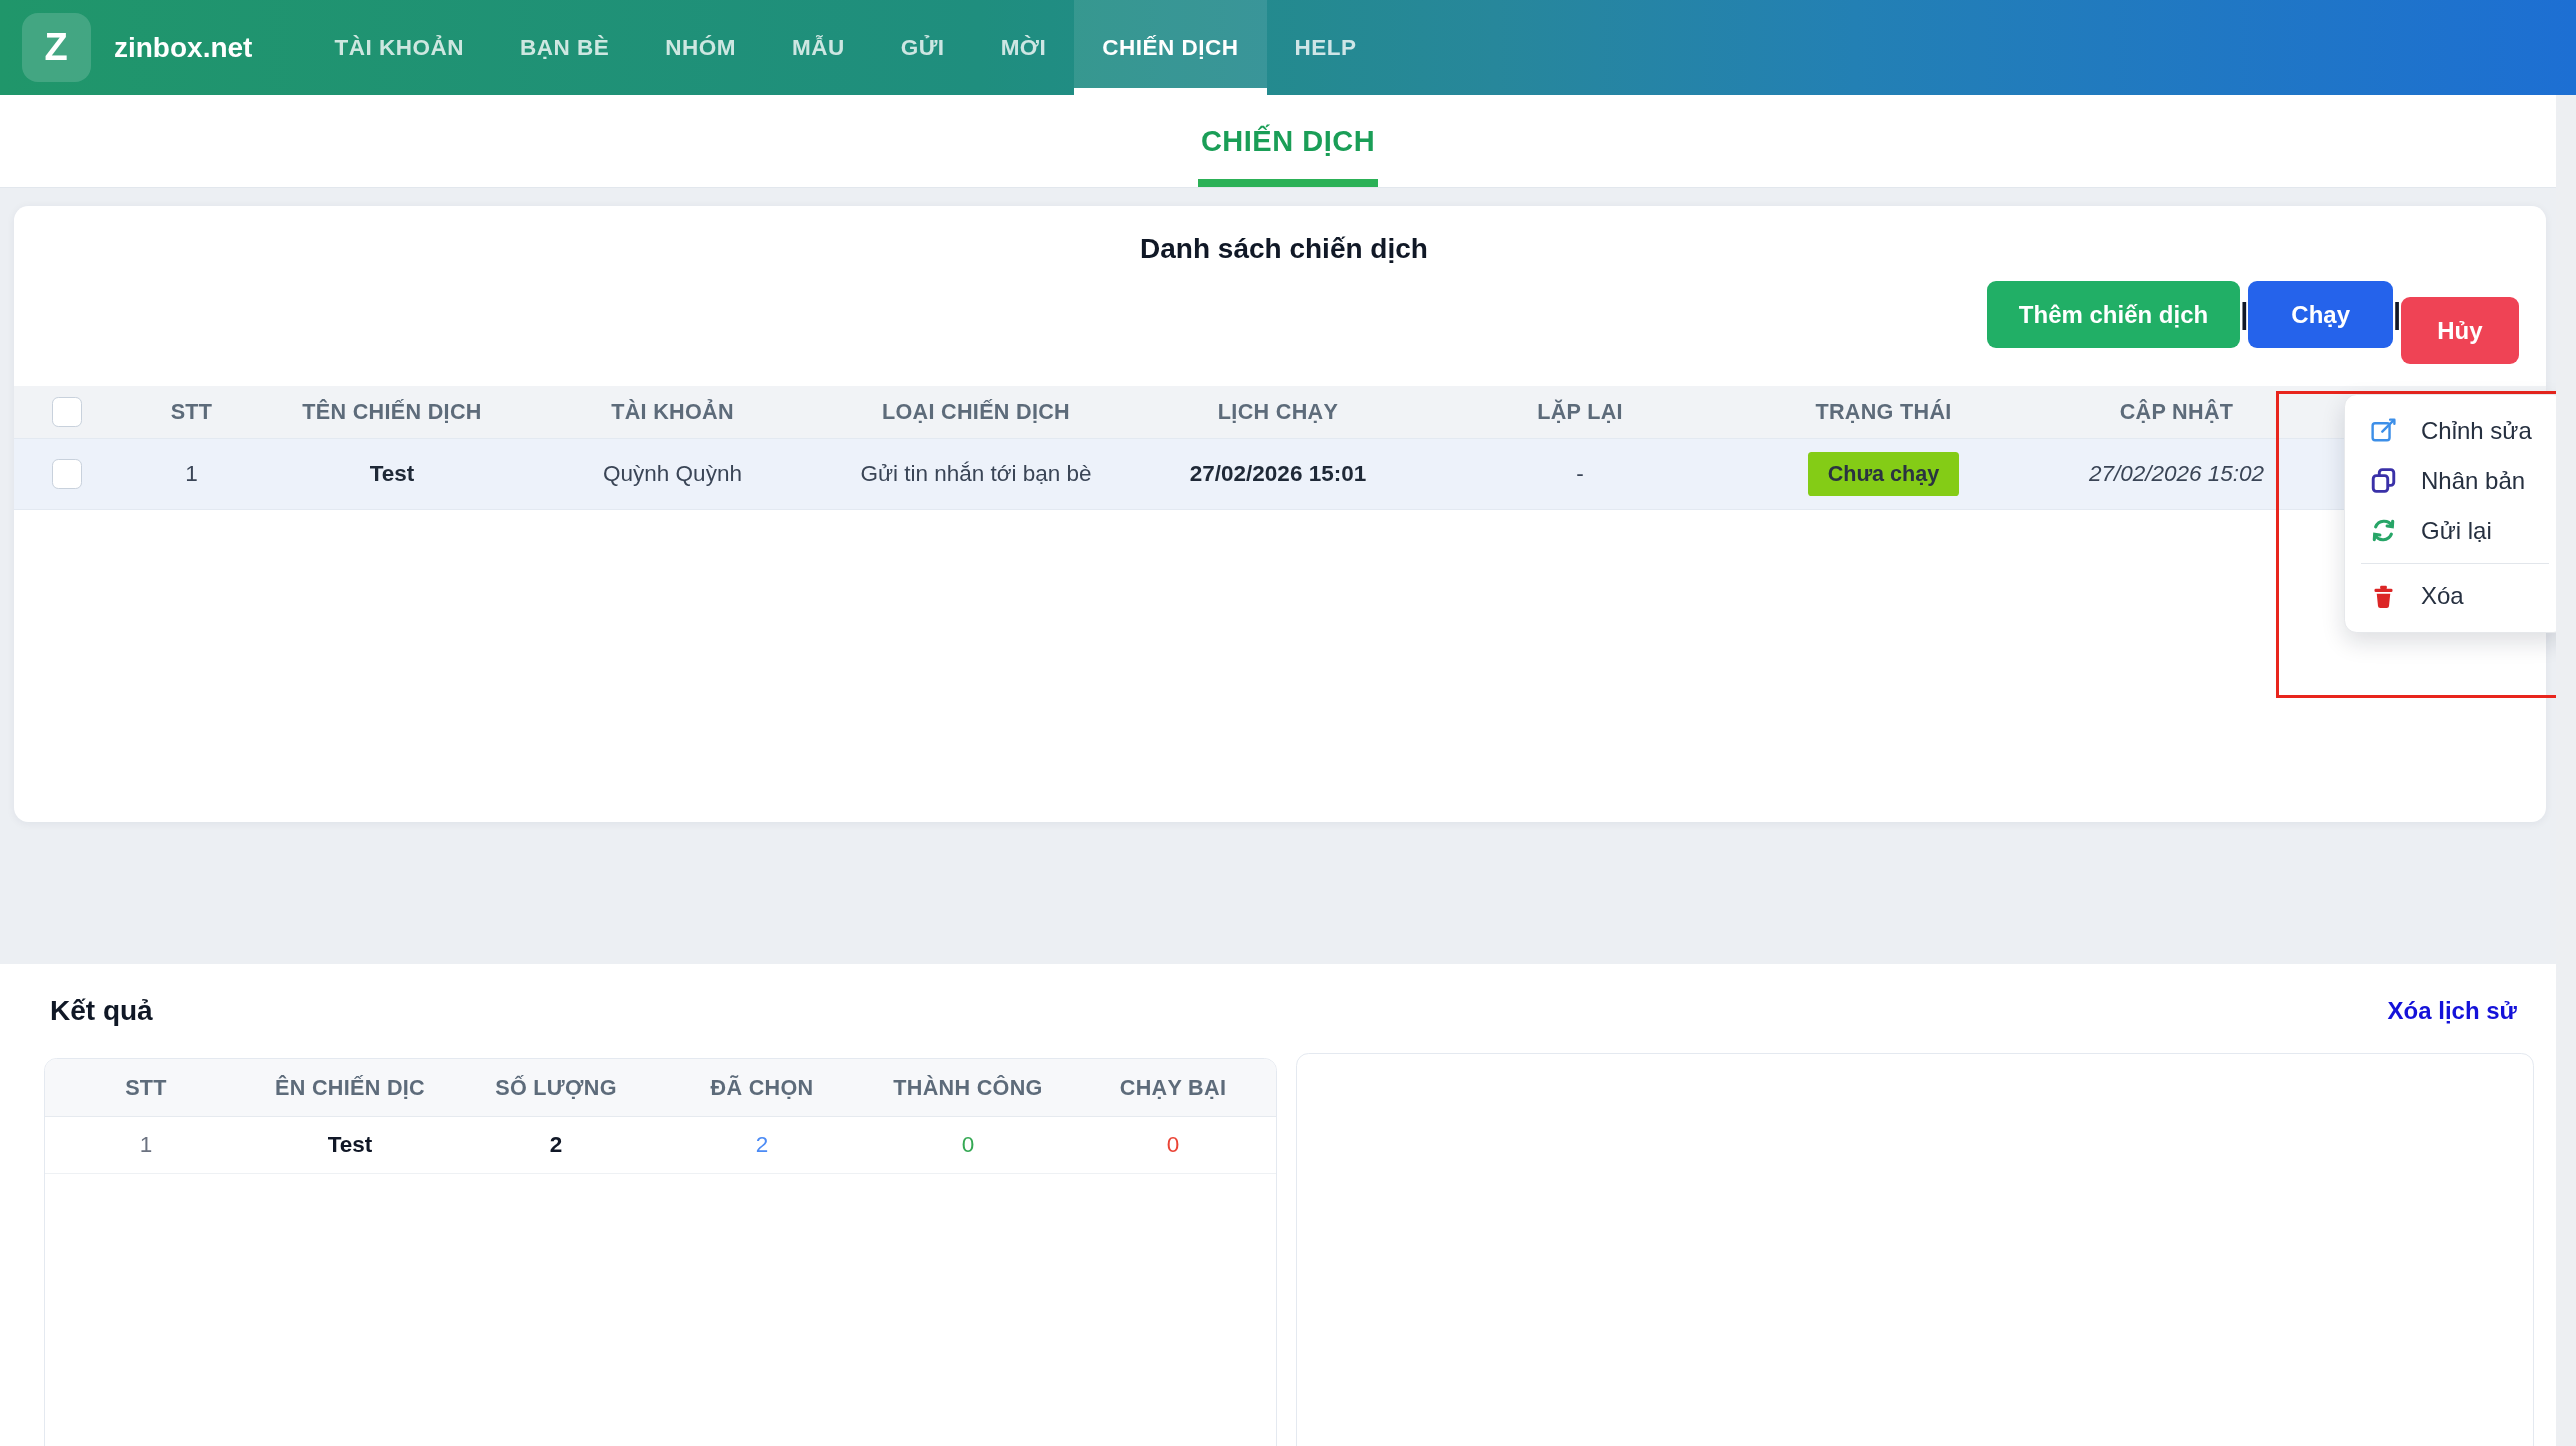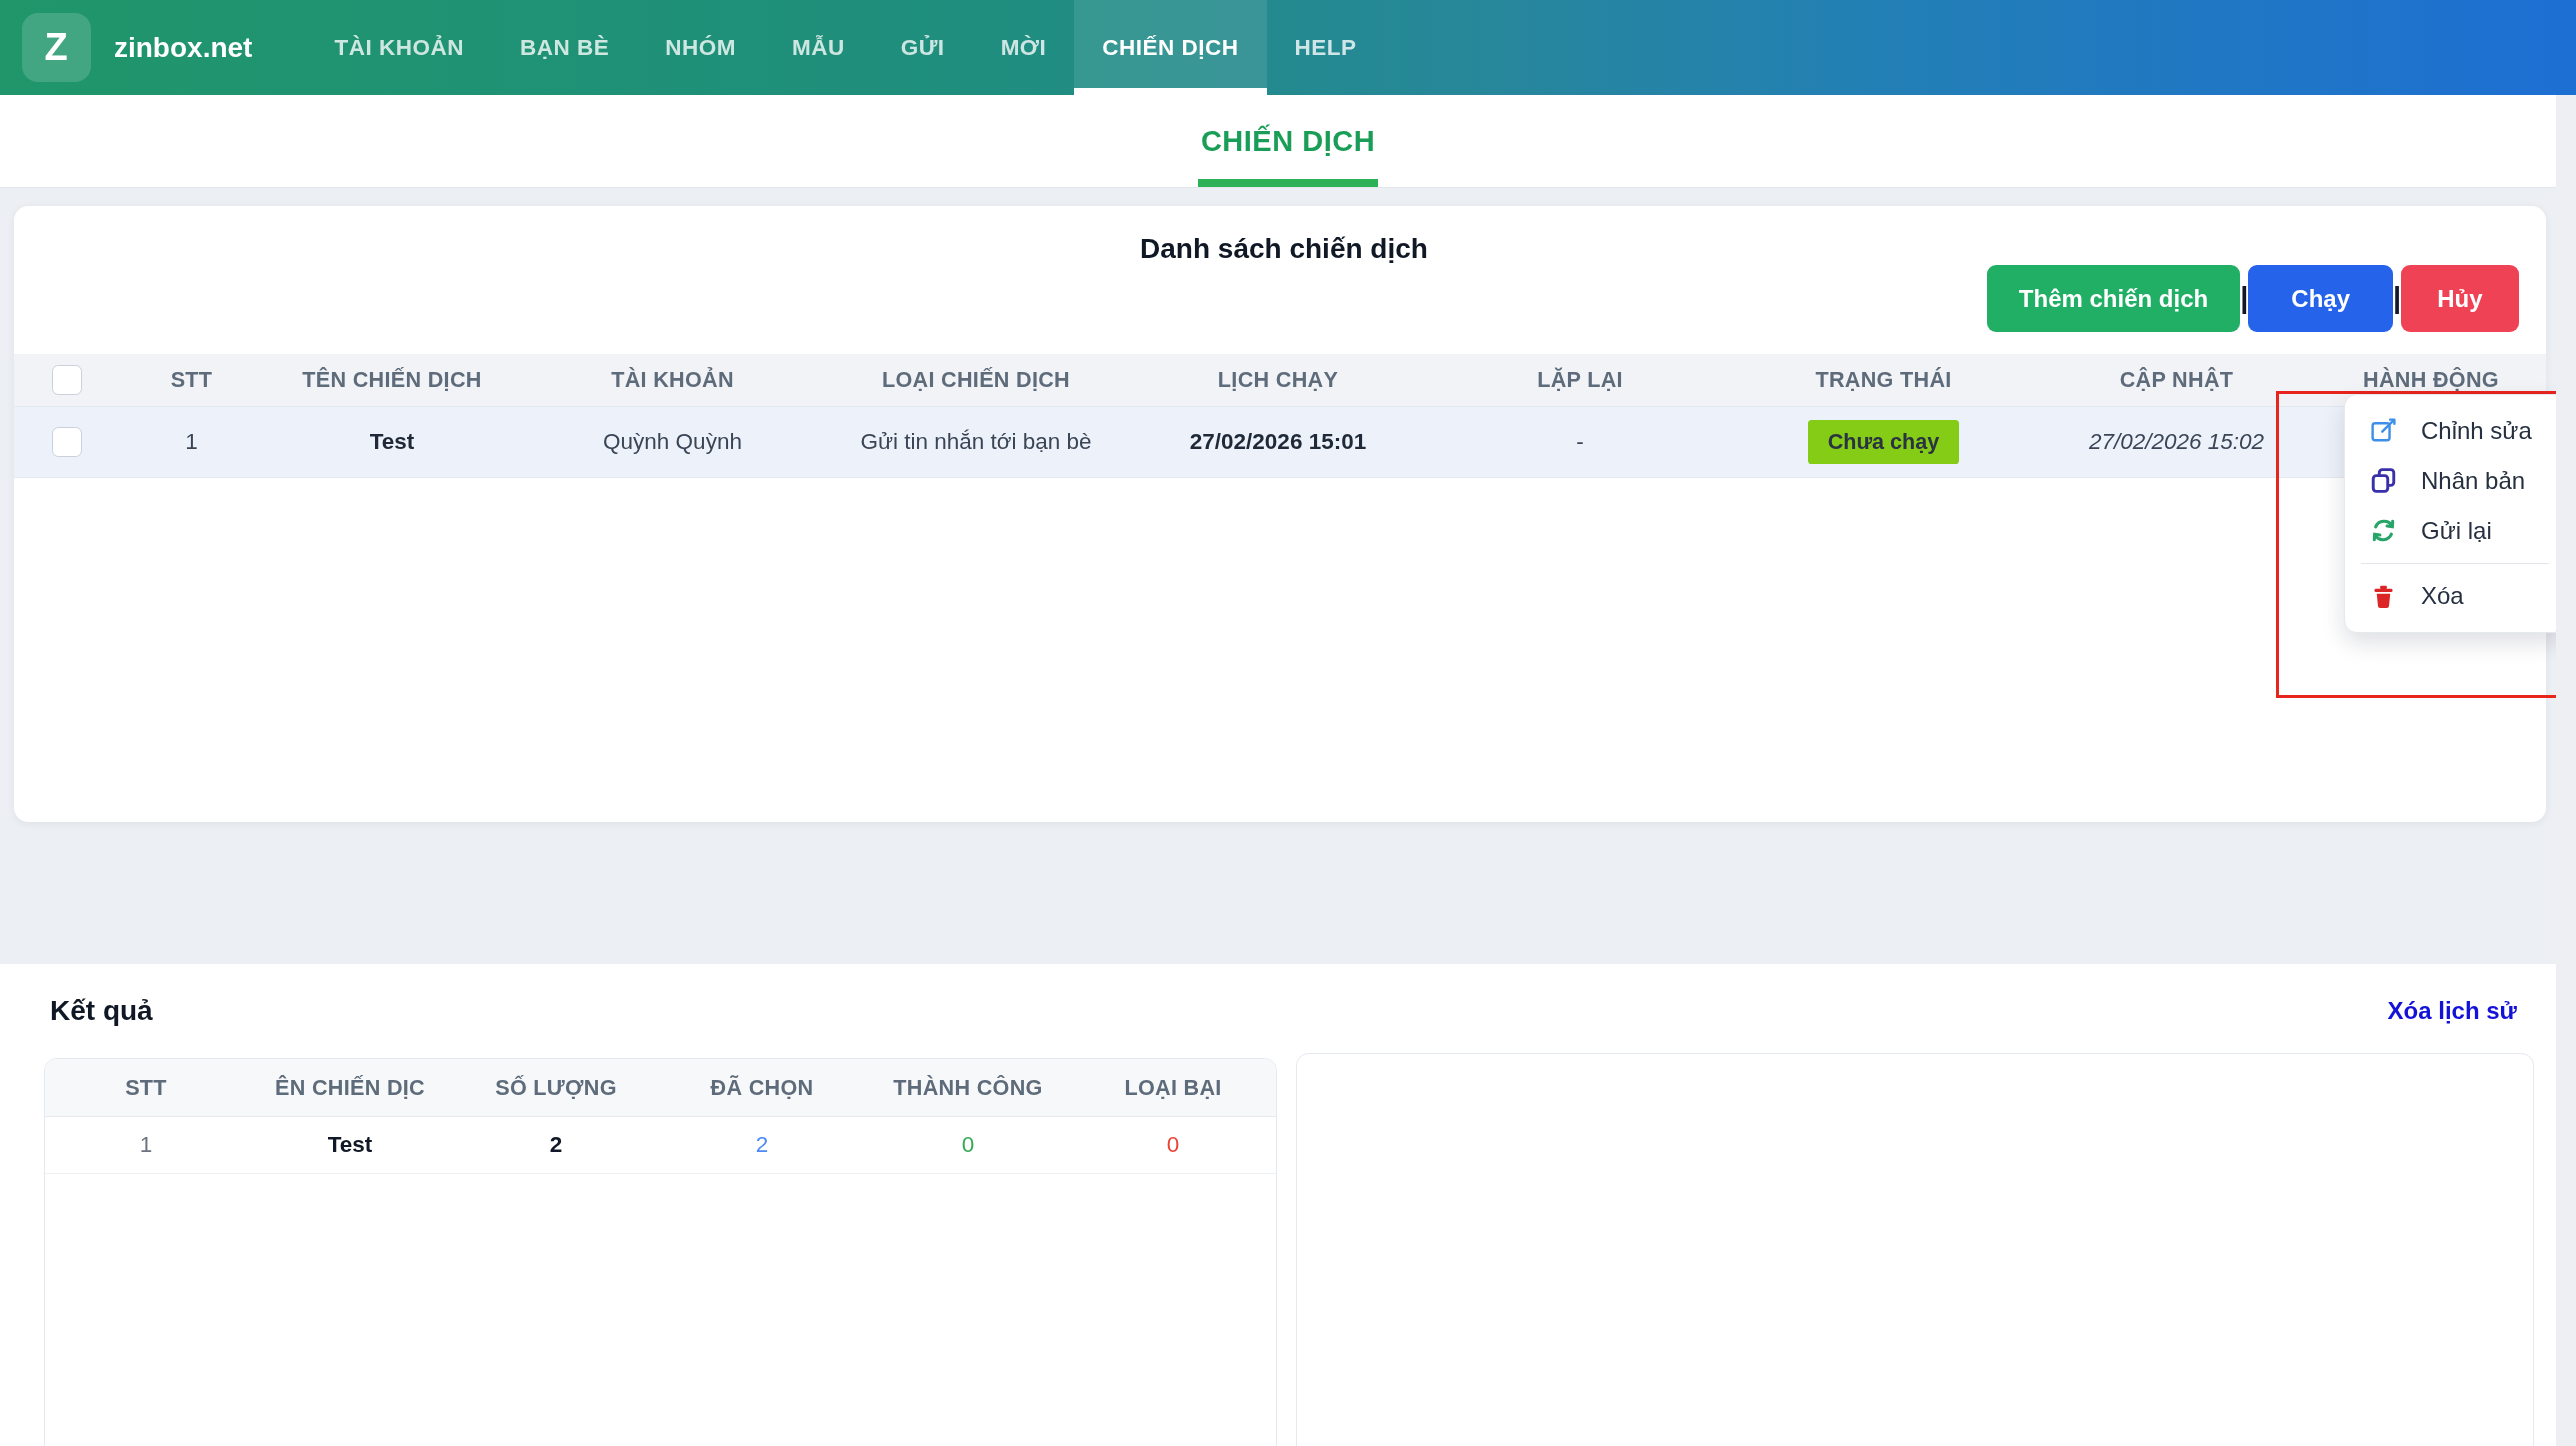--- a/index.html
+++ b/index.html
@@ -40,21 +40,21 @@
   
   .main-card { position:absolute; left:13.5px; top:206px; width:2532px; height:616px; background:#fff;
     border-radius:14.4px; box-shadow:0 1.8px 9px rgba(20,30,60,0.06); }
   .card-head { display:flex; align-items:center; padding:27px 27px 21.6px 36px;flex-direction:column; }
   .card-title { color:#101826; font-size:28px; font-weight:700; }
   .card-actions { margin-left:auto; display:flex; align-items:center; }
   .btn { border:none; border-radius:9px; color:#fff; font-family:inherit; font-size:24px; font-weight:700;
     padding:0 32px; height:67px; cursor:pointer; }
   .btn-add { background:#21AF66; }
   .btn-run { background:#2563EB; padding:0 43px; }
-  .btn-cancel { background:#EF4355; padding:0 36px; }
+  .btn-cancel { background:#EF4355; padding:0 36px;margin-top:32px; }
   .btn-sep { color:#111827; font-size:29px; font-weight:700; }
 
   .camp-table { width:100%; }
   .t-head, .t-row { display:grid; grid-template-columns:106px 144px 257px 304px 303px 301px 303px 304px 282px 227px; align-items:center; }
   .t-head { background:#F1F3F6; height:52px; }
   .th { color:#5D6B7A; font-size:21.6px; font-weight:700; text-align:center; letter-spacing:0.3px; }
   .t-row { background:#EDF2FA; height:72px; border-top:0.9px solid #E3E9F1; border-bottom:0.9px solid #E3E9F1; }
   .td { color:#3A4556; font-size:22.5px; text-align:center; }
   .td.bold { font-weight:700; color:#1F2937; }
   .td.italic { font-style:italic; }
@@ -185,21 +185,21 @@
       <a class="clear-link">Xóa lịch sử</a>
     </div>
 
     <div class="results-card">
       <div class="r-head">
         <div class="th">STT</div>
         <div class="th">ÊN CHIẾN DỊC</div>
         <div class="th">SỐ LƯỢNG</div>
         <div class="th">ĐÃ CHỌN</div>
         <div class="th">THÀNH CÔNG</div>
-        <div class="th">LOẠI BẠI</div>
+        <div class="th">CHẠY BẠI</div>
       </div>
       <div class="r-row">
         <div class="rtd muted">1</div>
         <div class="rtd bold">Test</div>
         <div class="rtd bold">2</div>
         <div class="rtd c-blue">2</div>
         <div class="rtd c-green">0</div>
         <div class="rtd c-red">0</div>
       </div>
     </div>

